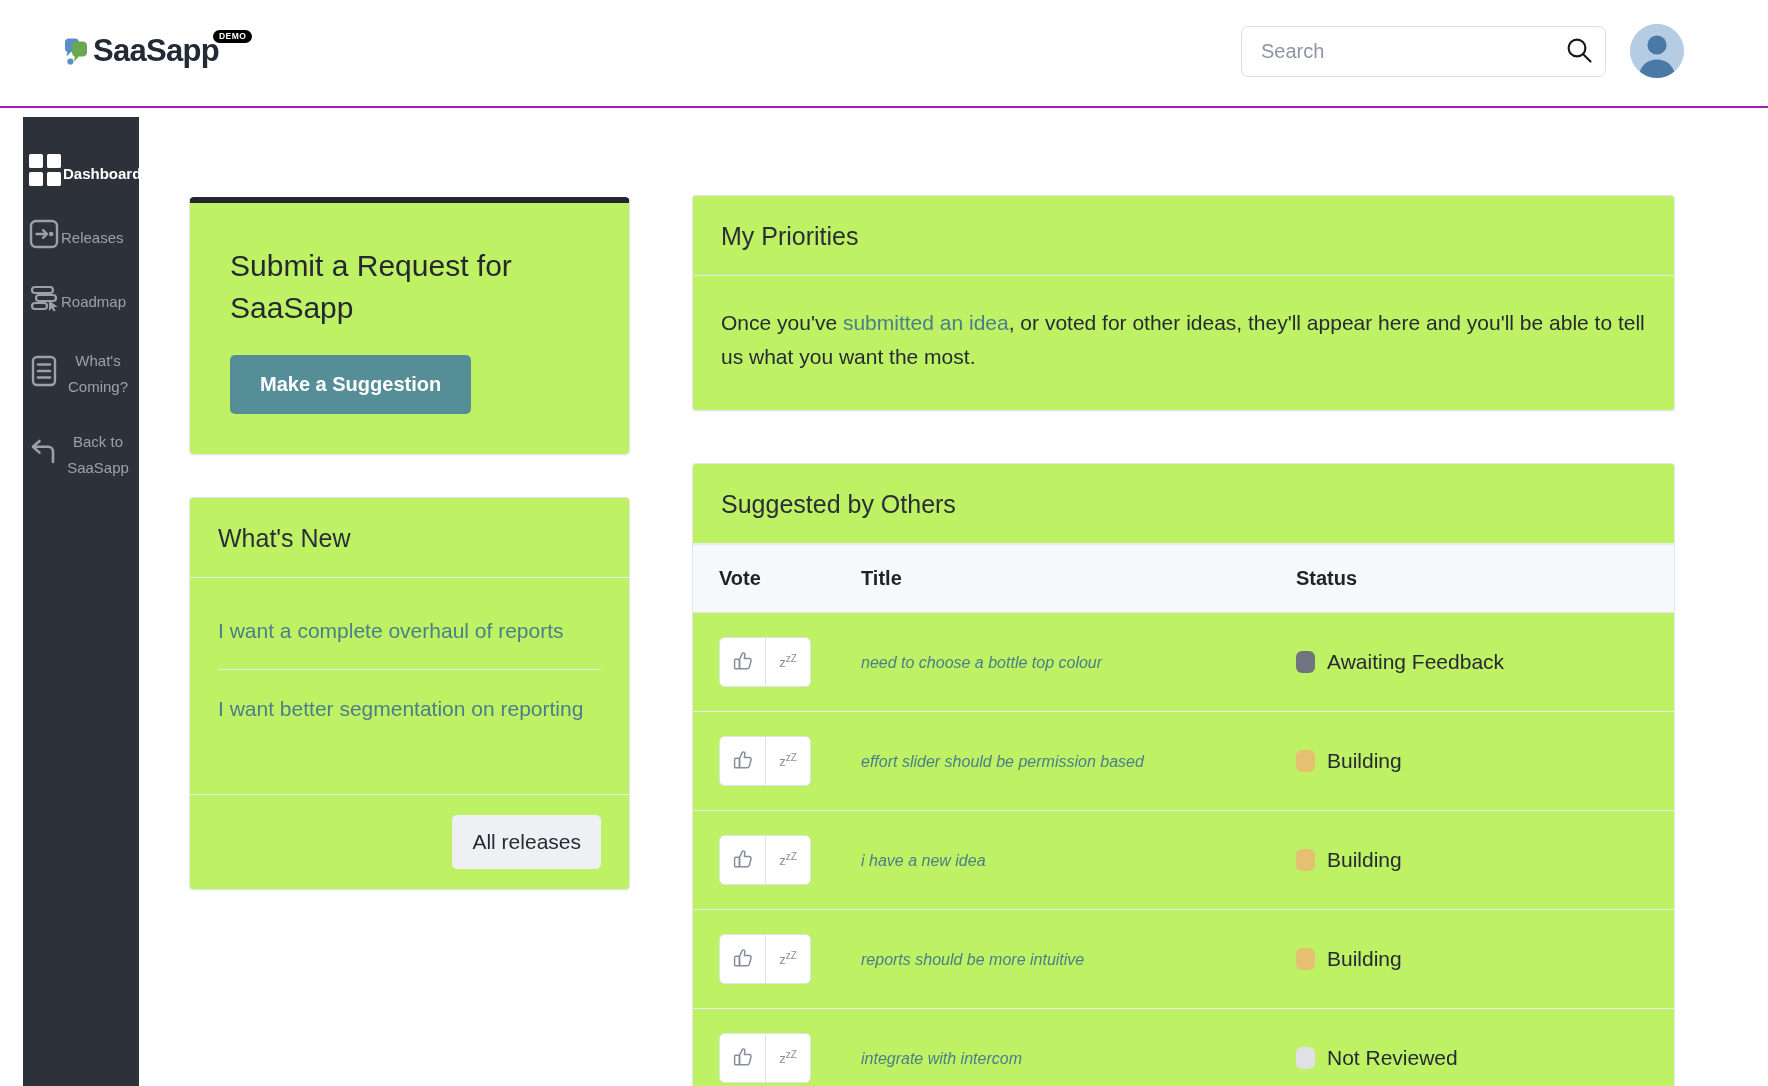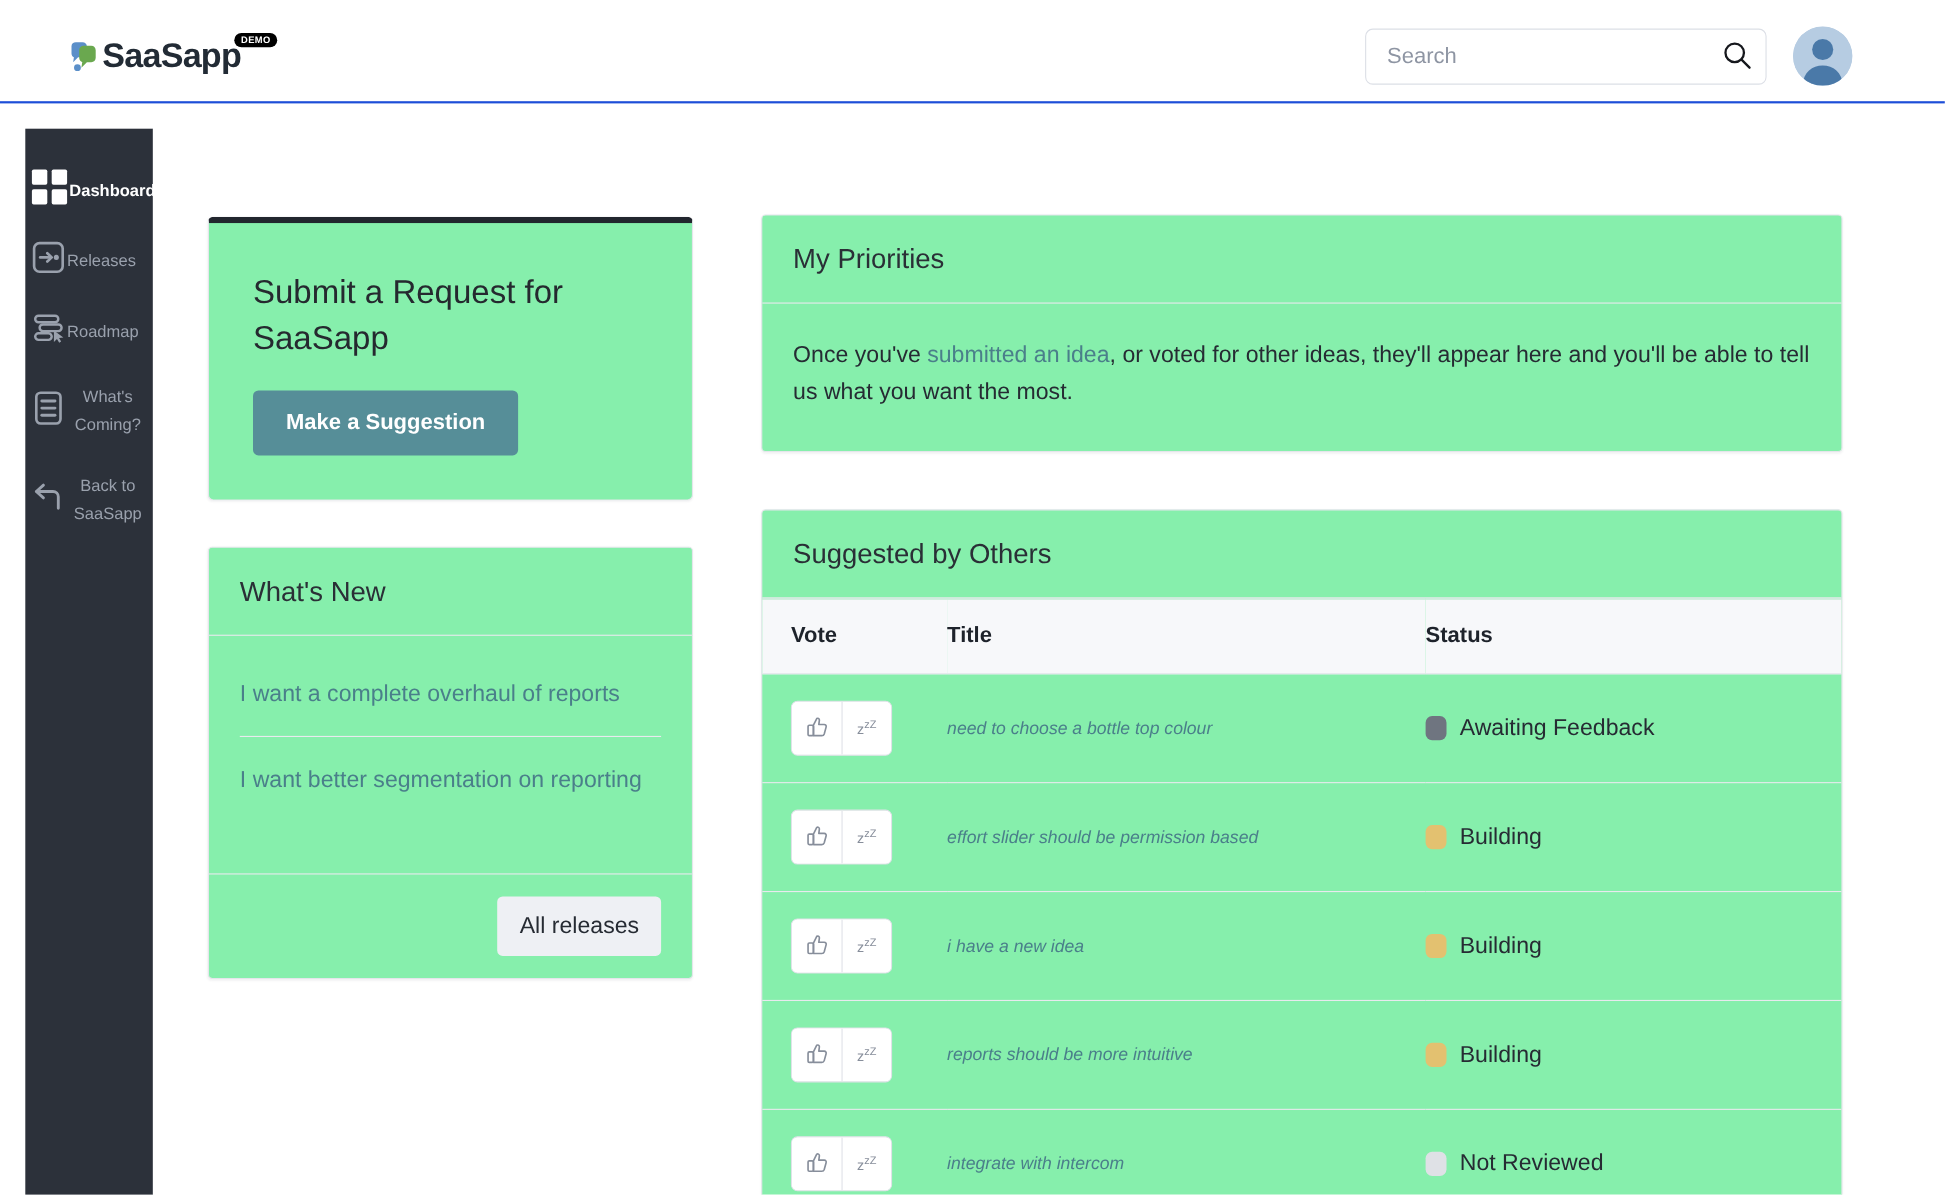--- a/index.html
+++ b/index.html
@@ -11,23 +11,23 @@
     background: #ffffff;
     font-family: "Liberation Sans", sans-serif;
     -webkit-font-smoothing: antialiased;
   }
 
   
   .header {
     position: absolute;
     top: 0; left: 0;
     width: 1768px;
-    height: 94px;
+    height: 108px;
     background: #ffffff;
-    border-bottom: 2px solid #1d4ed8;
+    border-bottom: 2px solid #a21caf;
   }
   .logo-wrap {
     position: absolute;
     left: 62px; top: 32px;
     display: flex;
     align-items: flex-start;
   }
   .logo-mark { width: 28px; height: 30px; margin-right: 3px; margin-top: 6px; }
   .logo-text {
     font-size: 31px;
@@ -128,21 +128,21 @@
     width: 1629px;
     height: 969px;
     background: #ffffff;
     overflow: hidden;
   }
 
   .col-left  { position: absolute; left: 50px;  top: 80px;  width: 441px; }
   .col-right { position: absolute; left: 553px; top: 78px;  width: 983px; }
 
   .card {
-    background: #86efac;
+    background: #bef264;
     border: 1.5px solid #e4e6eb;
     border-radius: 4px;
     box-shadow: 0 1px 2px rgba(20,25,35,0.05);
   }
 
   
   .card-submit {
     border-top: 6px solid #22262e;
     border-radius: 5px;
     padding: 42px 40px 40px 40px;

